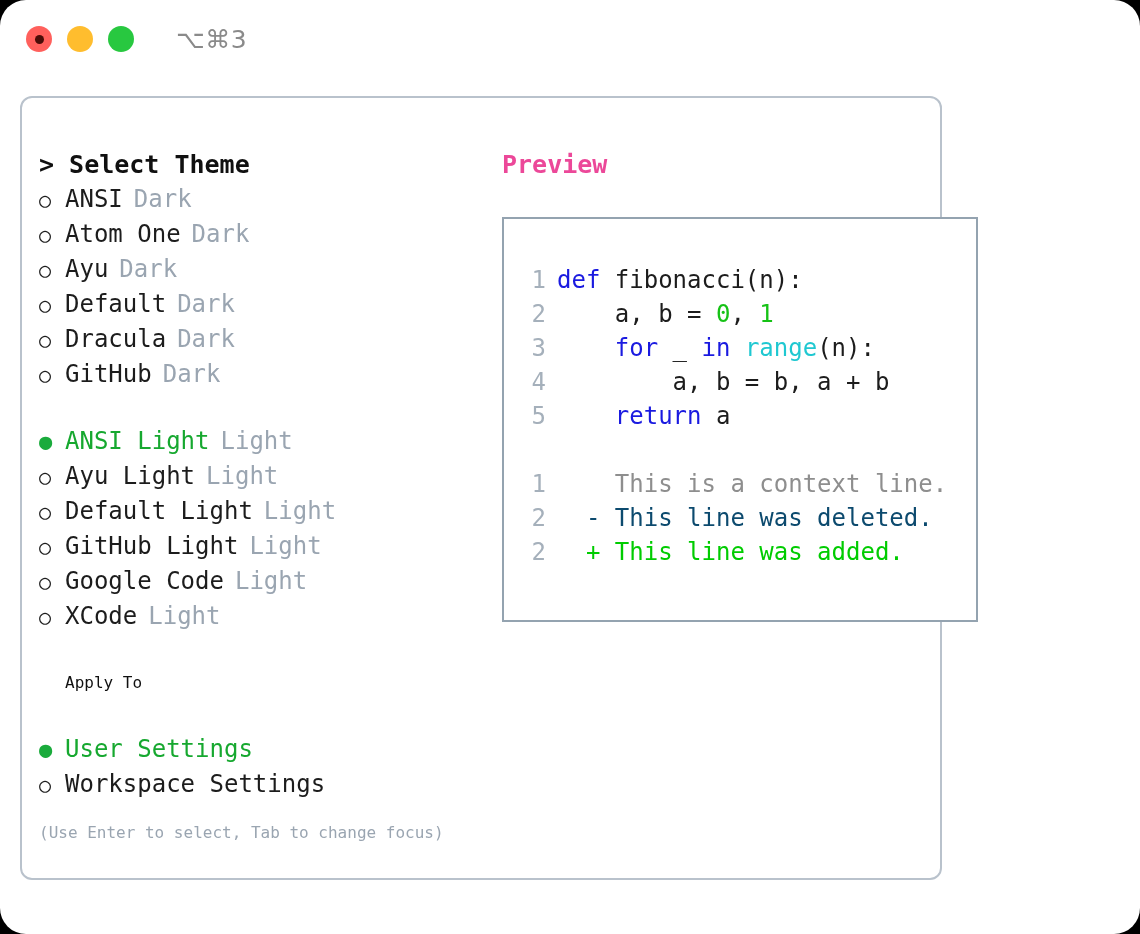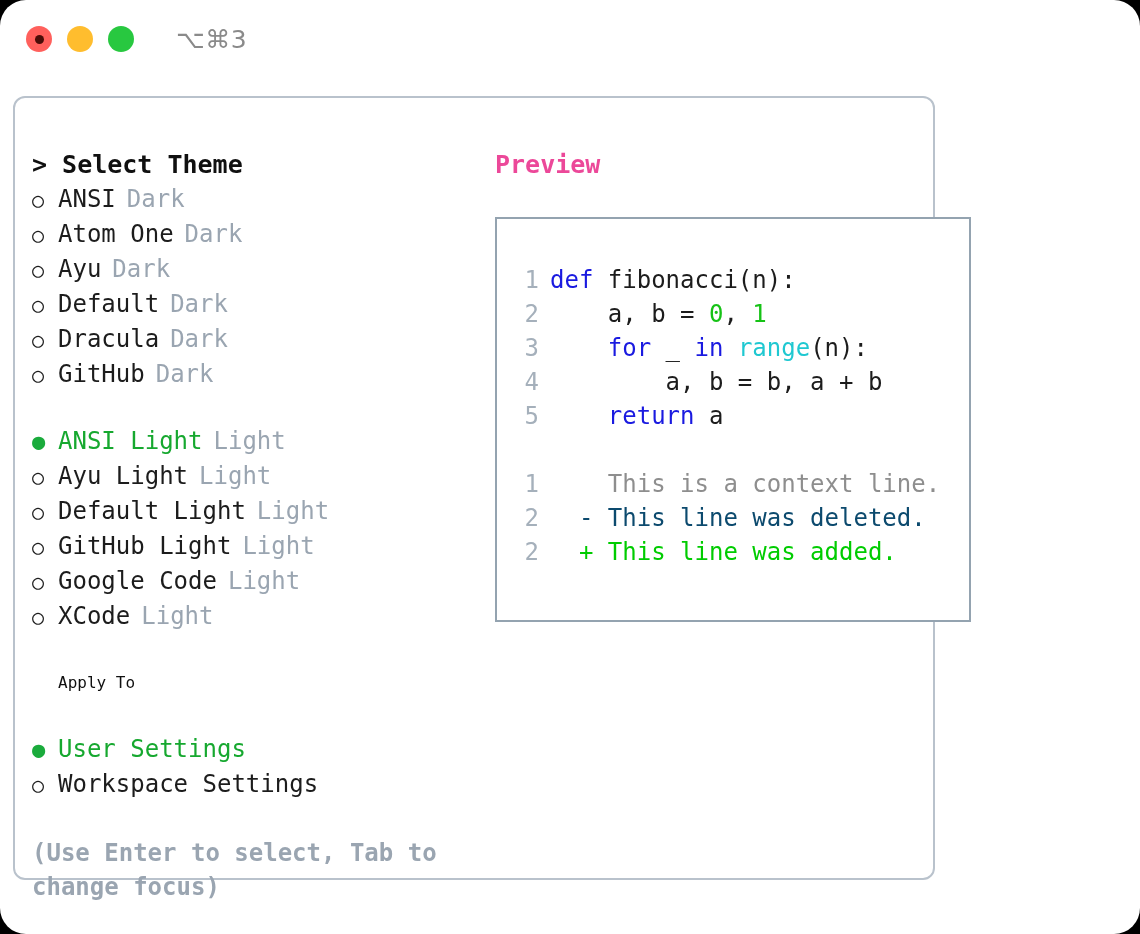--- a/index.html
+++ b/index.html
@@ -59,21 +59,21 @@
     margin-left: 27px;
     color: #8a8a8a;
     font-size: 25px;
     font-family: "DejaVu Sans", sans-serif;
     letter-spacing: 0.5px;
   }
 
   
   .panel {
     position: absolute;
-    left: 13px;
+    left: 20px;
     top: 96px;
     width: 922px;
     height: 784px;
     border: 2px solid #b9c2cc;
     border-radius: 12px;
     box-sizing: border-box;
     background: #ffffff;
   }
   .panel-inner {
     position: relative;
@@ -124,26 +124,25 @@
   .apply-block { margin-top: 32px; }
   .apply-head {
     font-size: 16px;
     color: #101010;
     line-height: 34px;
     padding-left: 26px;
     white-space: pre;
   }
 
   .hint {
-    margin-top: 34px;
+    margin-top: 14px;
     color: #9aa5b1;
-    font-size: 24px;
+    font-size: 16px;
     line-height: 34px;
     width: 405px;
-    font-weight: bold;
   }
 
   
   .right-col {
     position: absolute;
     left: 480px;
     top: 50px;
     width: 490px;
   }
   .preview-title {

